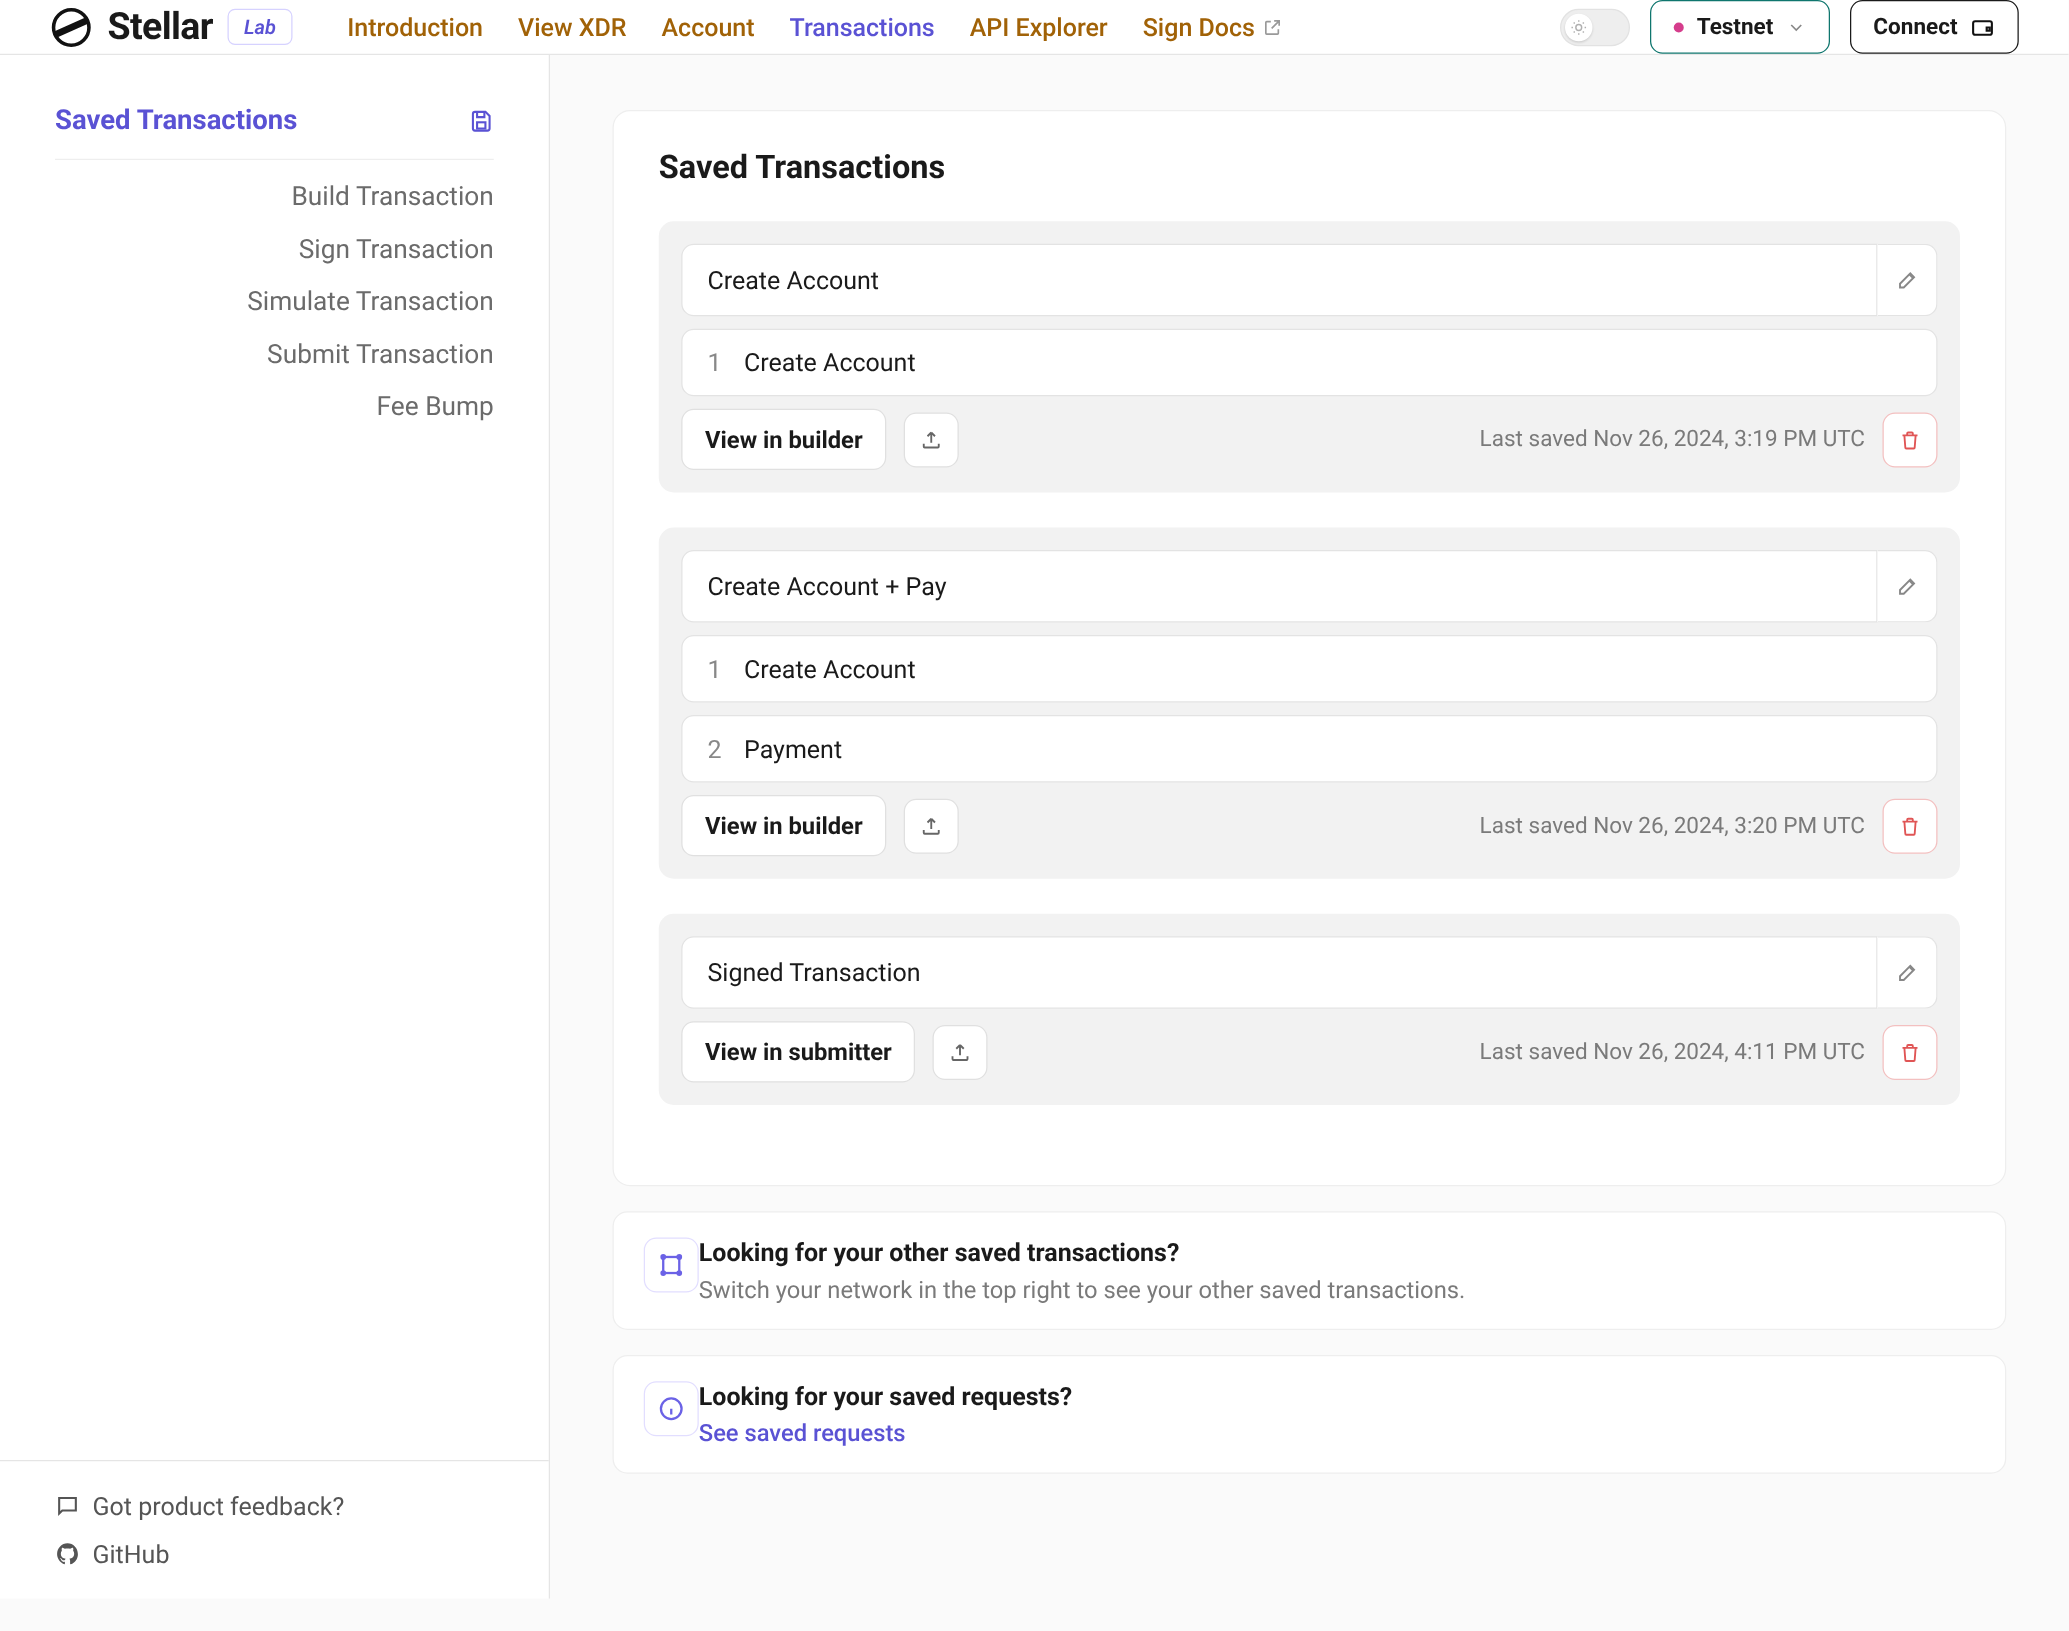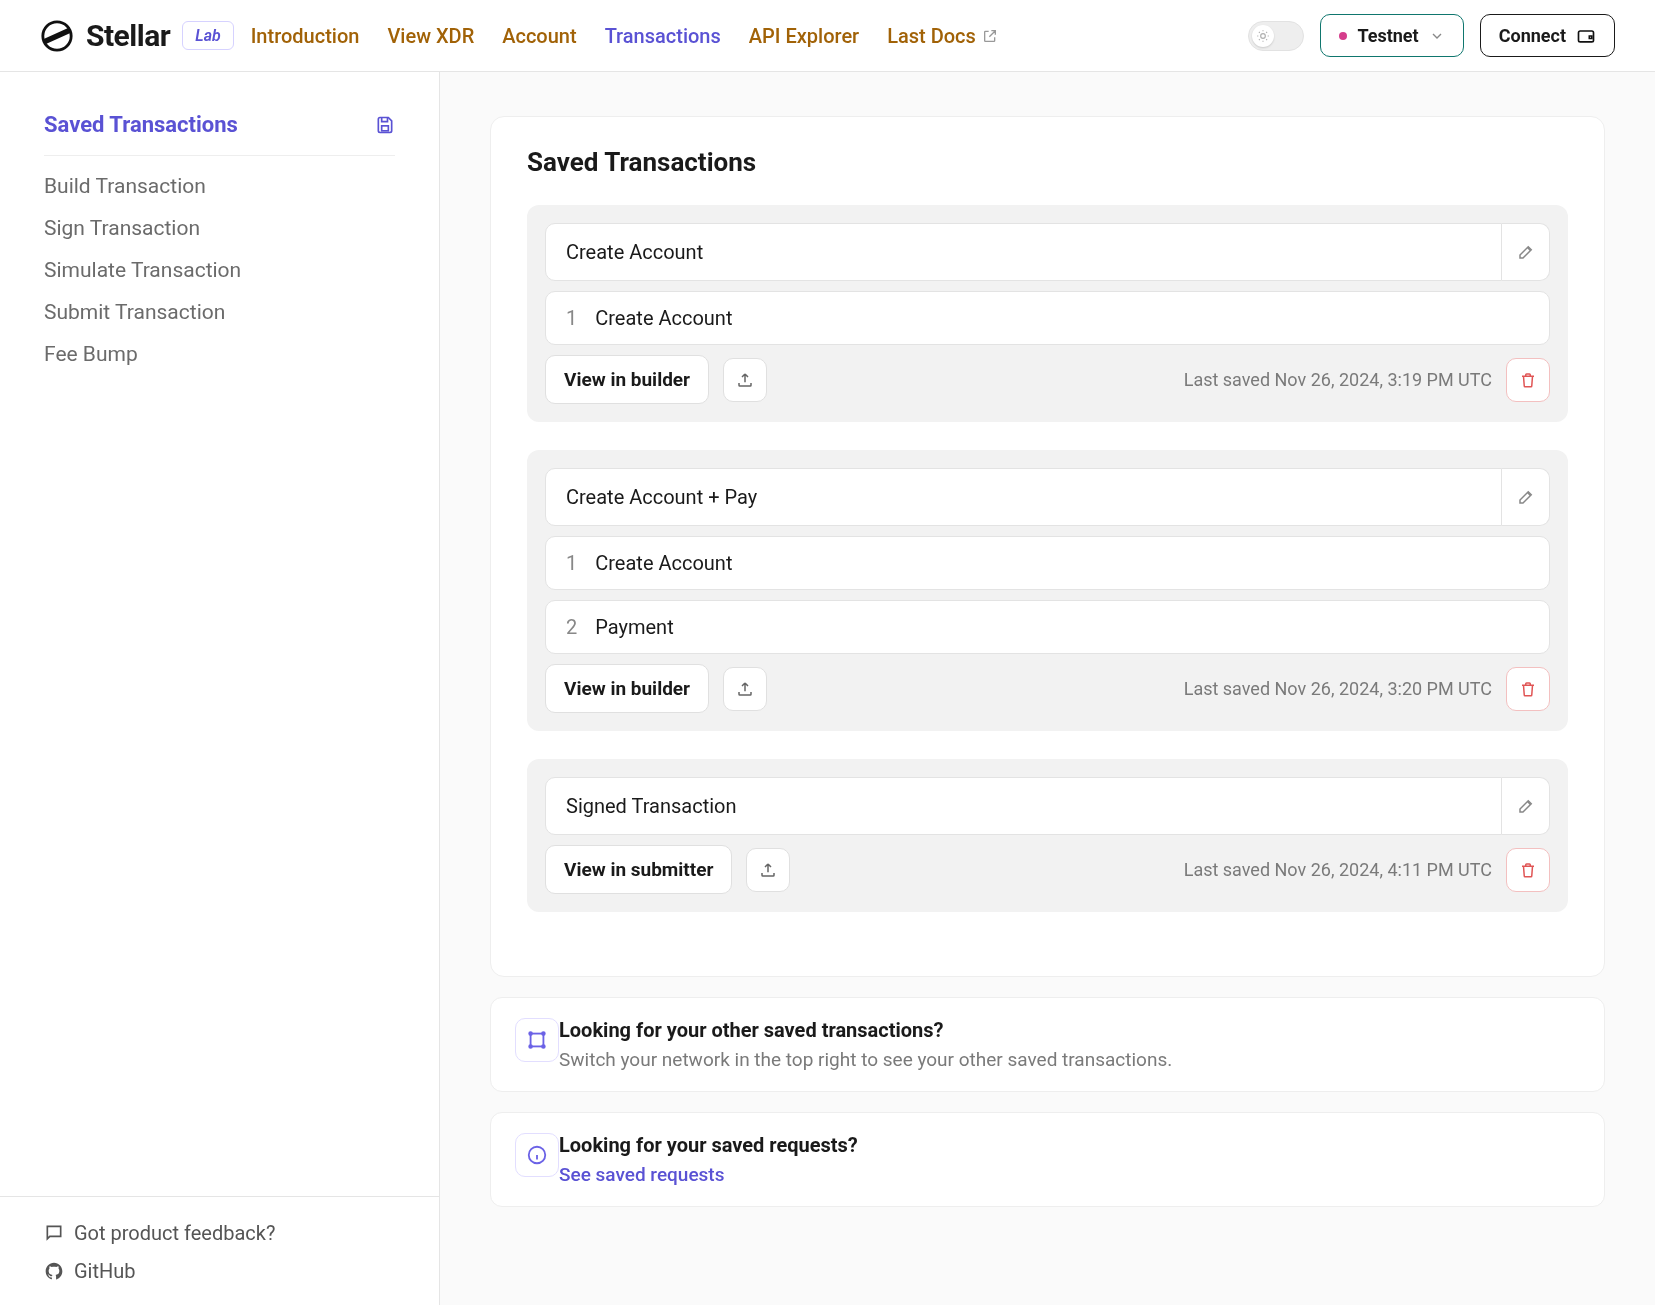--- a/index.html
+++ b/index.html
@@ -6,24 +6,24 @@
   body {
     font-family: -apple-system, BlinkMacSystemFont, "Segoe UI", Roboto, Helvetica, Arial, sans-serif;
     background: #fafafa;
     color: #1a1a1a;
     font-size: 18px;
   }
   
   .header {
     display: flex;
     align-items: center;
-    padding: 14px 40px;
+    padding: 0 40px;
     background: #fff;
     border-bottom: 1px solid #e5e5e5;
-    gap: 17px;
+    gap: 44px;
   }
   .logo-group { display: flex; align-items: center; gap: 12px; }
   .logo-text { font-size: 30px; font-weight: 700; letter-spacing: -0.5px; }
   .lab-badge {
     border: 1px solid #d6d2ff;
     color: #5a52d4;
     background: #fff;
     border-radius: 6px;
     padding: 4px 12px;
     font-size: 16px;
@@ -52,21 +52,21 @@
   .dot { width: 8px; height: 8px; border-radius: 50%; background: #d53d8c; display:inline-block;}
   
   .layout { display: flex; min-height: calc(100vh - 70px); }
   .sidebar {
     width: 440px; background: #fff; border-right: 1px solid #e5e5e5;
     display:flex; flex-direction:column;
   }
   .sidebar-inner { padding: 40px 44px; flex:1;}
   .sidebar-title-row { display:flex; justify-content:space-between; align-items:center; padding-bottom: 18px; border-bottom:1px solid #eee; margin-bottom:18px;}
   .sidebar-title { color: #5a52d4; font-weight: 700; font-size: 22px; }
-  .sidebar-list { display:flex; flex-direction:column; gap: 18px;}
+  .sidebar-list { display:flex; flex-direction:column; gap: 18px; align-items: flex-end;}
   .sidebar-link { color: #6b6b6b; font-size: 21px; cursor:pointer;}
   .sidebar-footer { border-top:1px solid #e5e5e5; padding: 24px 44px; display:flex; flex-direction:column; gap:14px;}
   .sidebar-footer-item { color:#555; font-size:20px; display:flex; align-items:center; gap:10px; cursor:pointer;}
   
   .main { flex:1; padding: 44px 50px; }
   .card { background:#fff; border:1px solid #eee; border-radius:14px; padding: 30px 36px 36px;}
   .page-title { font-size: 26px; font-weight: 700; margin-bottom: 28px; }
   .tx-card { background:#f2f2f2; border-radius:12px; padding: 18px; margin-bottom: 28px;}
   .tx-name-row { display:flex; gap:0; margin-bottom: 10px;}
   .tx-name-input {
@@ -120,21 +120,21 @@
       <div class="nav-item">
         <span>Account</span>
       </div>
       <div class="nav-item active">
         <span>Transactions</span>
       </div>
       <div class="nav-item">
         <span>API Explorer</span>
       </div>
       <div class="nav-item">
-        <span>Last Docs</span>
+        <span>Sign Docs</span>
         <span>
           <svg width="16" height="16" viewBox="0 0 24 24" fill="none" stroke="#999" stroke-width="2">
             <path d="M14 4h6v6M20 4l-9 9M19 14v5a1 1 0 0 1-1 1H5a1 1 0 0 1-1-1V6a1 1 0 0 1 1-1h5"></path>
           </svg>
         </span>
       </div>
     </div>
   <div class="header-right">
     <div class="theme-toggle">
       <div class="knob">

